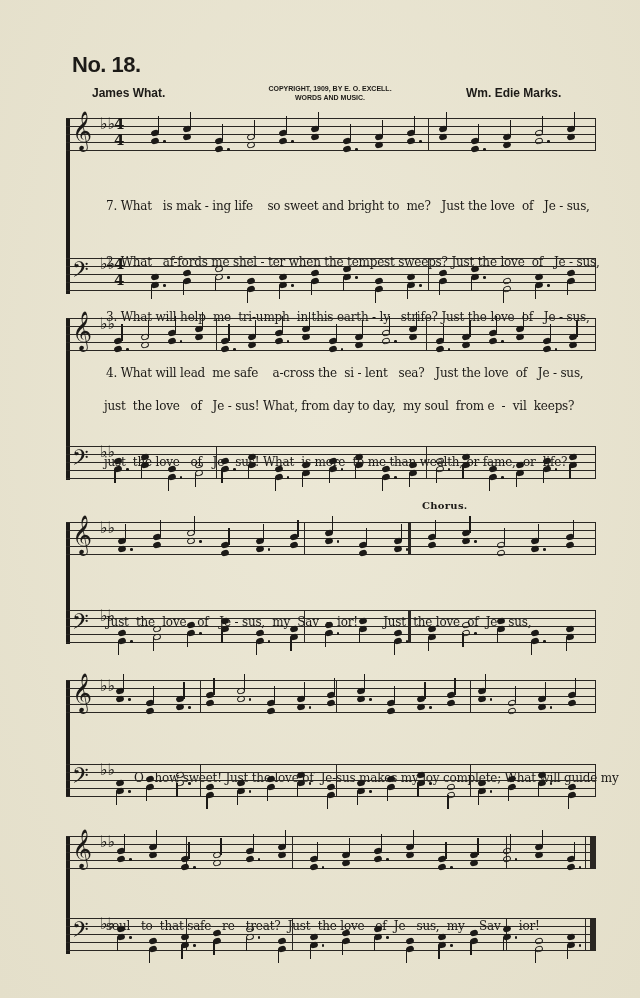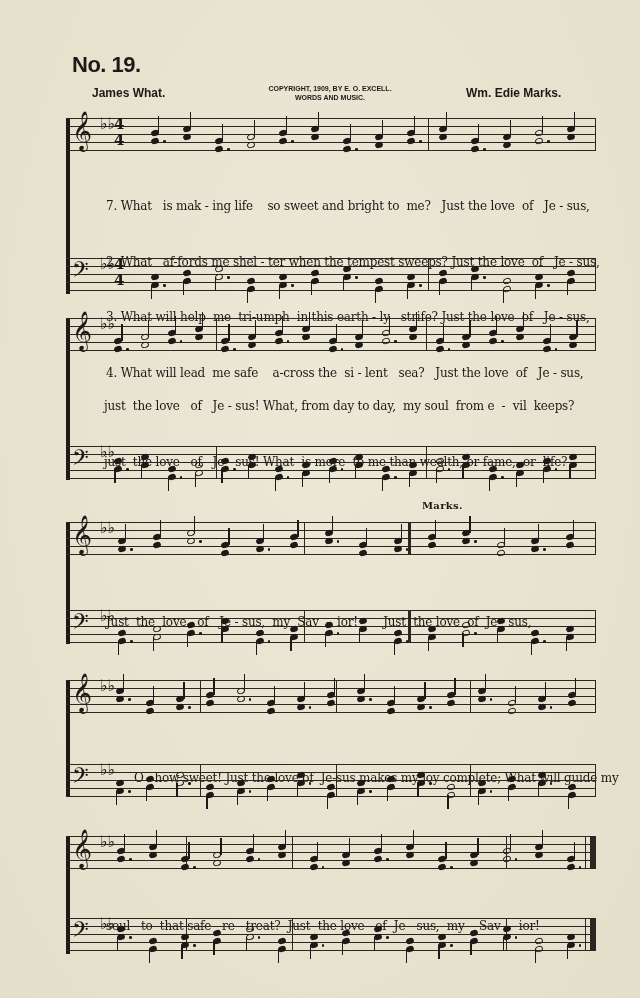--- a/index.html
+++ b/index.html
@@ -42,21 +42,21 @@
   .note .dot { position: absolute; left: 12px; width: 2.5px; height: 2.5px; border-radius: 50%; background: #1c1a17; }
 
   .lyrics { position: absolute; font-size: 12px; line-height: 18.5px; white-space: pre; letter-spacing: -0.2px; }
   .chorus-label { position: absolute; font-size: 10px; font-weight: bold; letter-spacing: 0.3px; }
 </style>
 </head>
 <body>
 
 <div class="page">
 
-  <div class="hdr-no">No. 19.</div>
+  <div class="hdr-no">No. 18.</div>
   <div class="hdr-author">James What.</div>
   <div class="hdr-copy">
     <div>COPYRIGHT, 1909, BY E. O. EXCELL.</div>
     <div>WORDS AND MUSIC.</div>
   </div>
   <div class="hdr-composer">Wm. Edie Marks.</div>
 
   <div class="system" style="top:118px; height:180px;">
     <div class="sys-brace" style="top:0; height:176px;"></div>
     <div class="staff" style="top:0;">
@@ -484,21 +484,21 @@
             <div class="head" style="top: 14px;"></div>
             <div class="head" style="top: 22px;"></div>
             <div class="stem" style="top: 25px; height: 14px; left: 0px;"></div>
           </div>
         </div>
     </div>
   </div>
 
   <div class="system" style="top:522px; height:124px;">
     <div class="sys-brace" style="top:0; height:122px;"></div>
-    <div class="chorus-label" style="left:356px; top:-22px;">Marks.</div>
+    <div class="chorus-label" style="left:356px; top:-22px;">Chorus.</div>
     <div class="staff" style="top:0;">
       <div class="line"></div>
         <div class="line"></div>
         <div class="line"></div>
         <div class="line"></div>
         <div class="line"></div>
       <span class="clef">𝄞</span>
       <span class="keysig"><span>♭</span><span>♭</span></span>
       <div class="bar" style="left:238px;"></div>
       <div class="bar" style="left:342px; width:3px;"></div>

